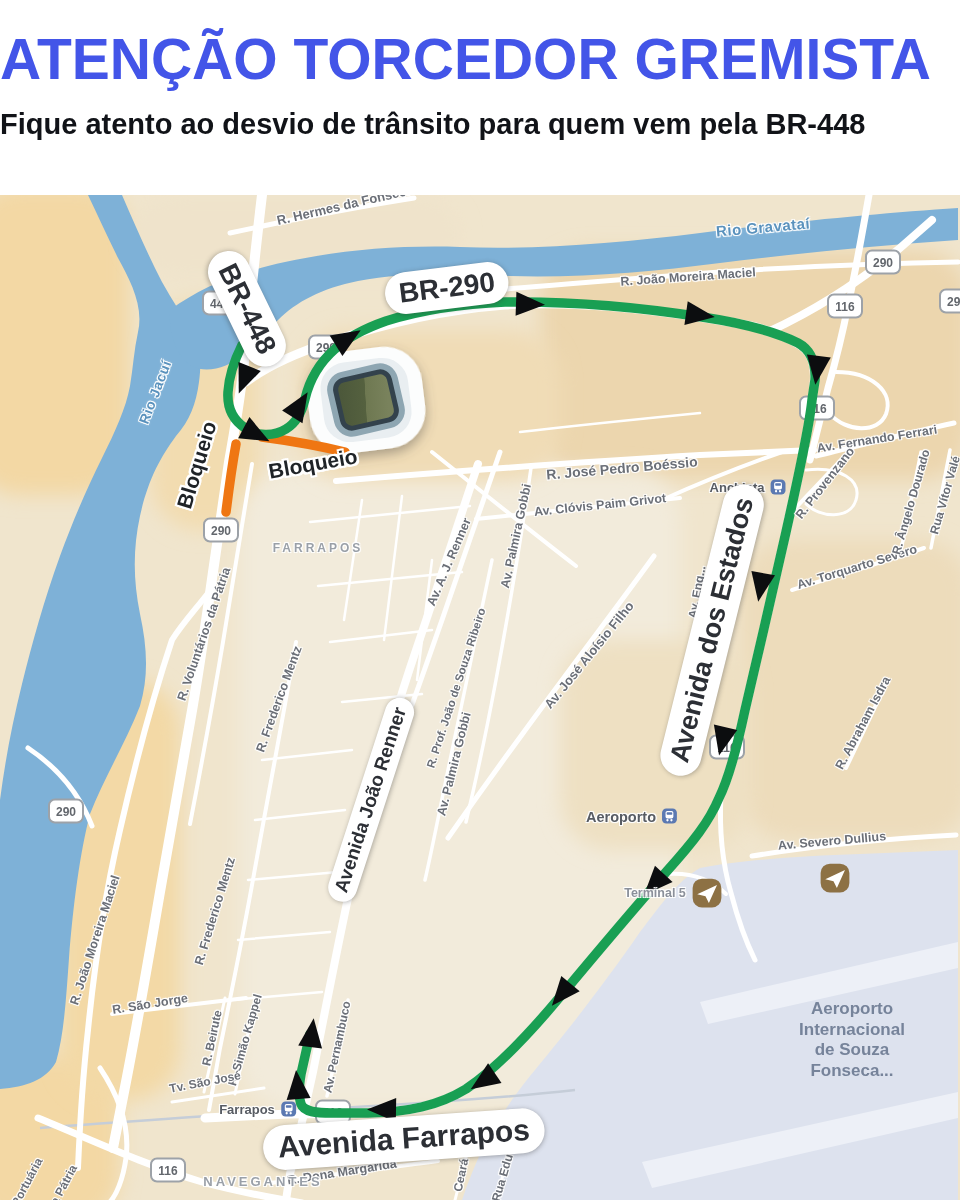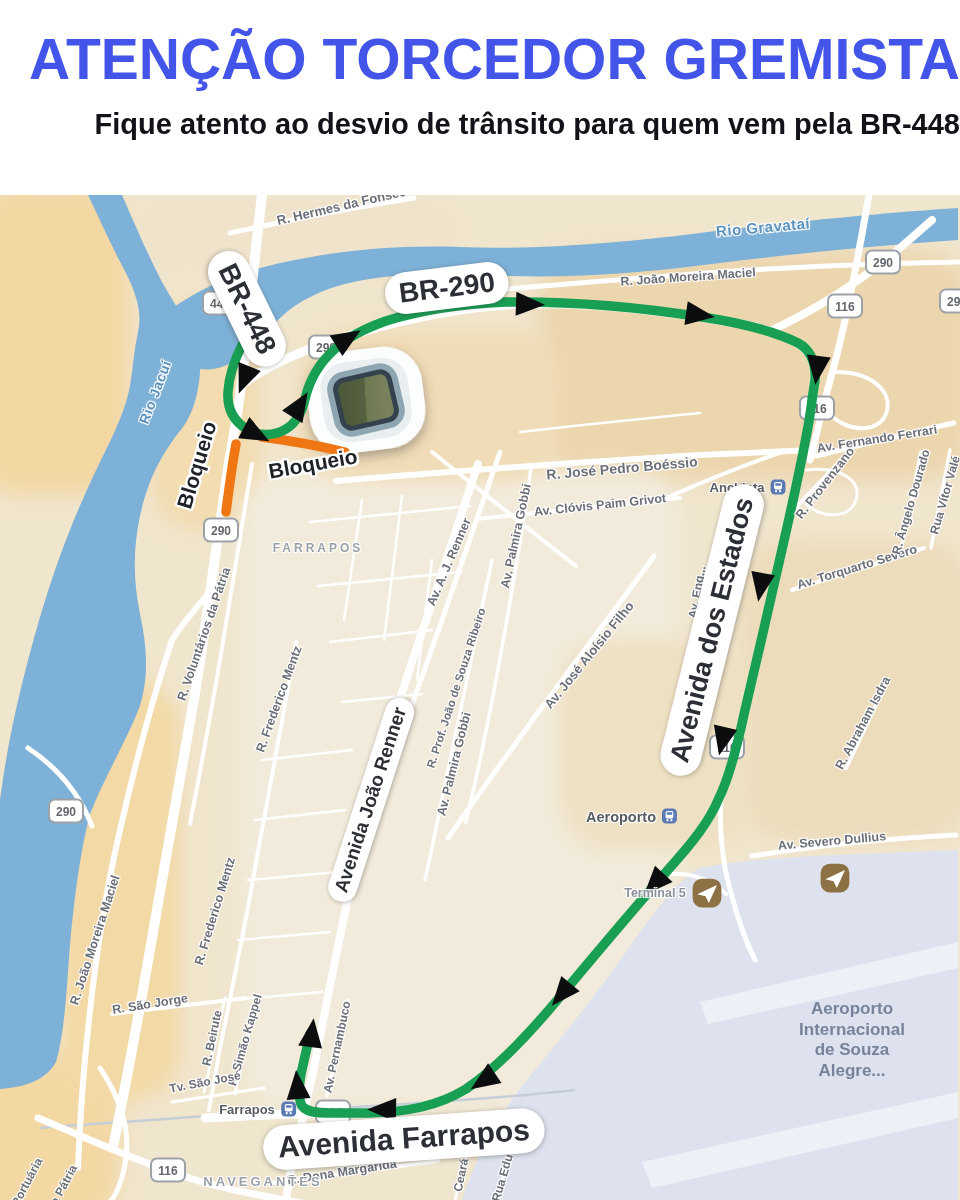--- a/index.html
+++ b/index.html
@@ -2,23 +2,23 @@
 <html><head>
 <meta charset="utf-8">
 <style>
   html,body{margin:0;padding:0;background:#fff;}
   #stage{position:relative;width:960px;height:1200px;overflow:hidden;background:#fff;
          font-family:"Liberation Sans","DejaVu Sans",sans-serif;}
   #map-wrap{position:absolute;left:0;top:195px;width:960px;height:1005px;overflow:hidden;background:#f0e5cd;}
   #map-svg{position:absolute;left:0;top:-195px;width:960px;height:1200px;}
   #label-layer{position:absolute;left:0;top:-195px;width:960px;height:1200px;pointer-events:none;}
   #header{position:absolute;left:0;top:0;width:960px;height:195px;background:#fff;z-index:5;}
-  #title{position:absolute;left:0;top:26px;width:960px;text-align:right;font-size:57px;font-weight:800;
+  #title{position:absolute;left:0;top:26px;width:960px;text-align:left;font-size:57px;font-weight:800;
          letter-spacing:0px;color:#4355e8;}
-  #subtitle{position:absolute;left:0;top:108px;width:960px;text-align:right;font-size:29px;font-weight:600;color:#111318;}
+  #subtitle{position:absolute;left:0;top:108px;width:960px;text-align:left;font-size:29px;font-weight:600;color:#111318;}
   .lbl{position:absolute;white-space:nowrap;color:#6b6f77;font-weight:600;
        text-shadow:-1px -1px 0 rgba(255,255,255,.9),1px -1px 0 rgba(255,255,255,.9),
                    -1px 1px 0 rgba(255,255,255,.9),1px 1px 0 rgba(255,255,255,.9),0 0 3px #fff;}
   .lbl-water{color:#5a92bd;font-weight:600;letter-spacing:.5px;}
   .lbl-district{color:#9aa0a8;font-weight:700;letter-spacing:3px;}
   .lbl-poiname{color:#585c63;font-weight:700;}
   .lbl-grey{color:#8b909a;font-weight:600;}
   .pill{position:absolute;background:#fff;border-radius:999px;color:#2c2f35;font-weight:800;
         box-shadow:0 1px 5px rgba(50,50,50,.4);padding:.18em .5em;white-space:nowrap;}
   .halo{position:absolute;color:#1f2327;font-weight:800;white-space:nowrap;
@@ -282,21 +282,21 @@
             <path d="M4.2 13 L20 5.5 L13.5 20 L10.8 14.6 Z" fill="#fff"></path>
           </svg></div>
         <div class="icon-solo" style="left: 835px; top: 878px; font-size: 30px; transform: translate(-50%, -50%) rotate(0deg); position: absolute;"><svg width="30" height="30" viewBox="0 0 24 24">
             <rect x="0.5" y="0.5" width="23" height="23" rx="7.5" fill="#8d7144"></rect>
             <path d="M4.2 13 L20 5.5 L13.5 20 L10.8 14.6 Z" fill="#fff"></path>
           </svg></div>
         <div class="bigpoi" style="line-height: 1.22; left: 852px; top: 1040px; font-size: 17px; transform: translate(-50%, -50%) rotate(0deg); position: absolute;">
           <div>Aeroporto</div>
           <div>Internacional</div>
           <div>de Souza</div>
-          <div>Alegre...</div>
+          <div>Fonseca...</div>
         </div>
         <div class="pill" style="left: 247px; top: 309px; font-size: 28px; transform: translate(-50%, -50%) rotate(64deg); position: absolute;">BR-448</div>
         <div class="pill" style="left: 447px; top: 288px; font-size: 28px; transform: translate(-50%, -50%) rotate(-7deg); position: absolute;">BR-290</div>
         <div class="pill" style="left: 712px; top: 630px; font-size: 27px; transform: translate(-50%, -50%) rotate(-76deg); position: absolute;">Avenida dos Estados</div>
         <div class="pill" style="left: 371px; top: 800px; font-size: 19px; transform: translate(-50%, -50%) rotate(-72deg); position: absolute;">Avenida João Renner</div>
         <div class="pill" style="left: 404px; top: 1139px; font-size: 30px; transform: translate(-50%, -50%) rotate(-4deg); position: absolute;">Avenida Farrapos</div>
         <div class="halo" style="left: 197px; top: 465px; font-size: 21px; transform: translate(-50%, -50%) rotate(-73deg); position: absolute;">Bloqueio</div>
         <div class="halo" style="left: 313px; top: 464px; font-size: 21px; transform: translate(-50%, -50%) rotate(-10deg); position: absolute;">Bloqueio</div>
       </div>
   </div>

